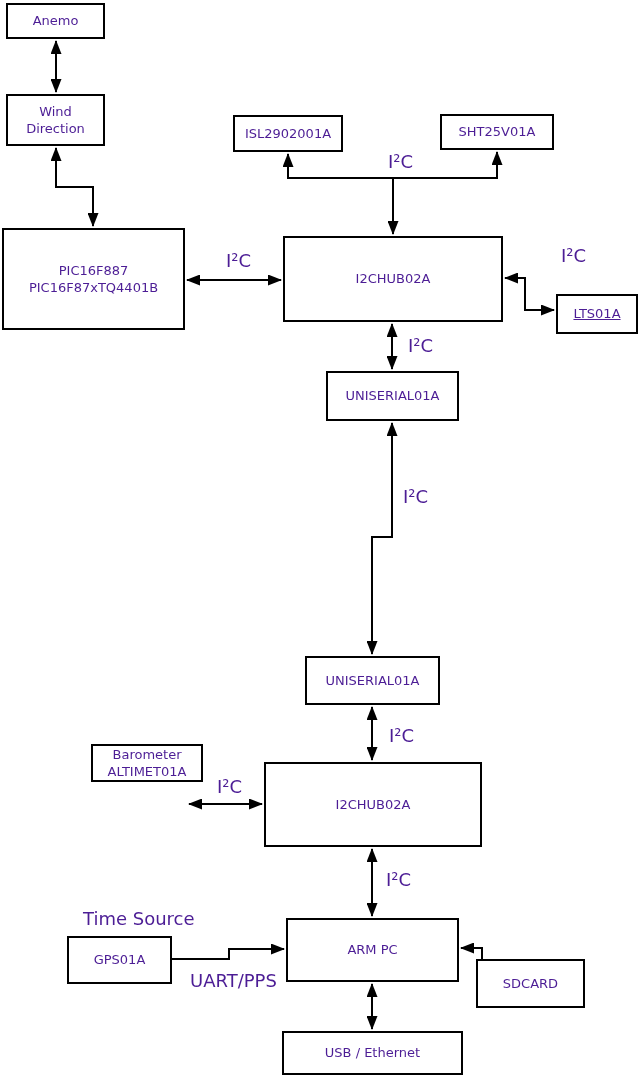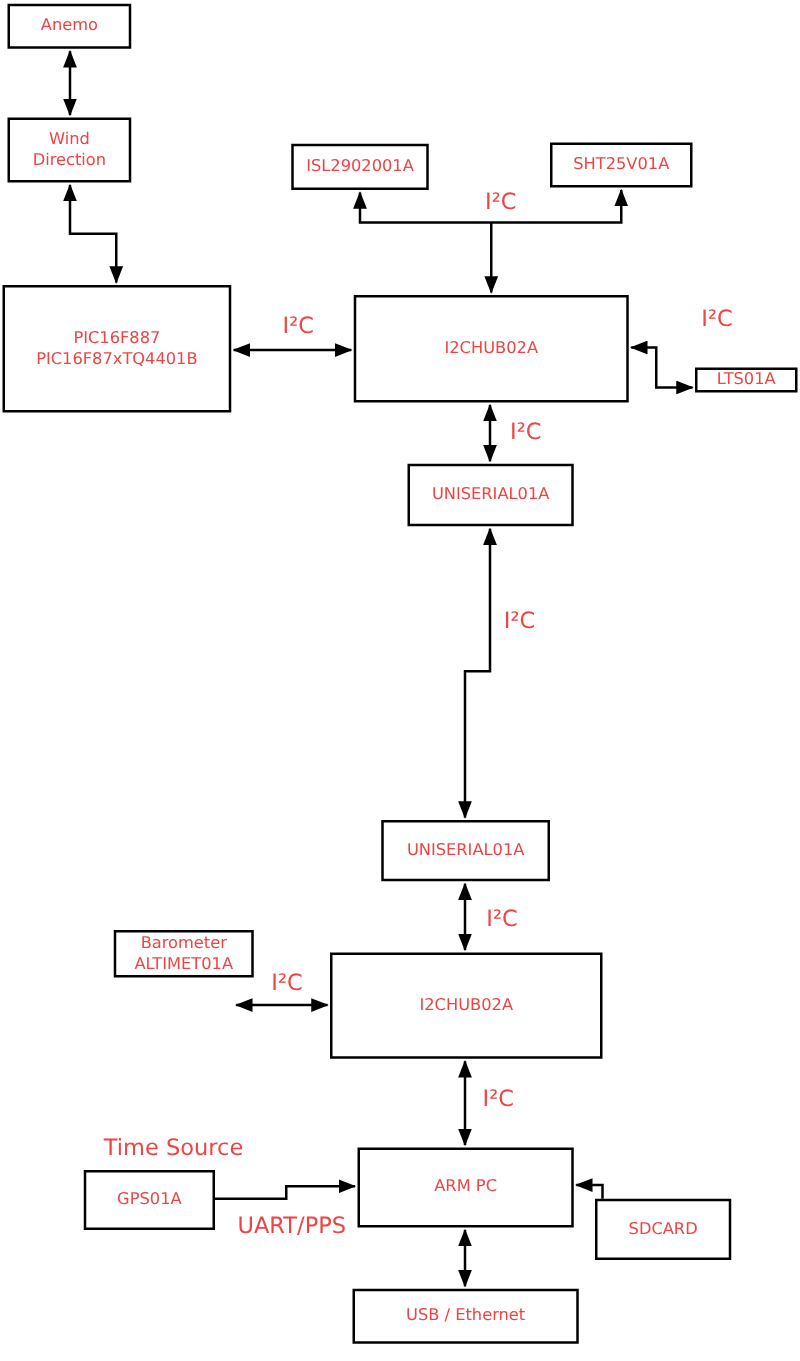--- a/index.html
+++ b/index.html
@@ -2,21 +2,21 @@
 <html><head>
 <meta charset="utf-8">
 <style>
   html, body { margin: 0; padding: 0; background: #ffffff; }
   .stage {
     position: relative;
     width: 640px;
     height: 1089px;
     background: #ffffff;
     font-family: "DejaVu Sans", "Liberation Sans", sans-serif;
-    color: #ef4444;
+    color: #4c1d95;
     overflow: hidden;
   }
   .wires {
     position: absolute;
     left: 0; top: 0;
     width: 640px; height: 1089px;
   }
   .box {
     position: absolute;
     box-sizing: border-box;
@@ -85,21 +85,21 @@
   </div>
 
   <div class="box" style="left:440px; top:114px; width:114px; height:36px;">
     <span>SHT25V01A</span>
   </div>
 
   <div class="box" style="left:283px; top:236px; width:220px; height:86px;">
     <span>I2CHUB02A</span>
   </div>
 
-  <div class="box" style="left:556px; top:294px; width:82px; height:20px;">
+  <div class="box" style="left:556px; top:294px; width:82px; height:40px;text-decoration:underline;">
     <span>LTS01A</span>
   </div>
 
   <div class="box" style="left:326px; top:371px; width:133px; height:50px;">
     <span>UNISERIAL01A</span>
   </div>
 
   <div class="box" style="left:305px; top:656px; width:135px; height:49px;">
     <span>UNISERIAL01A</span>
   </div>

